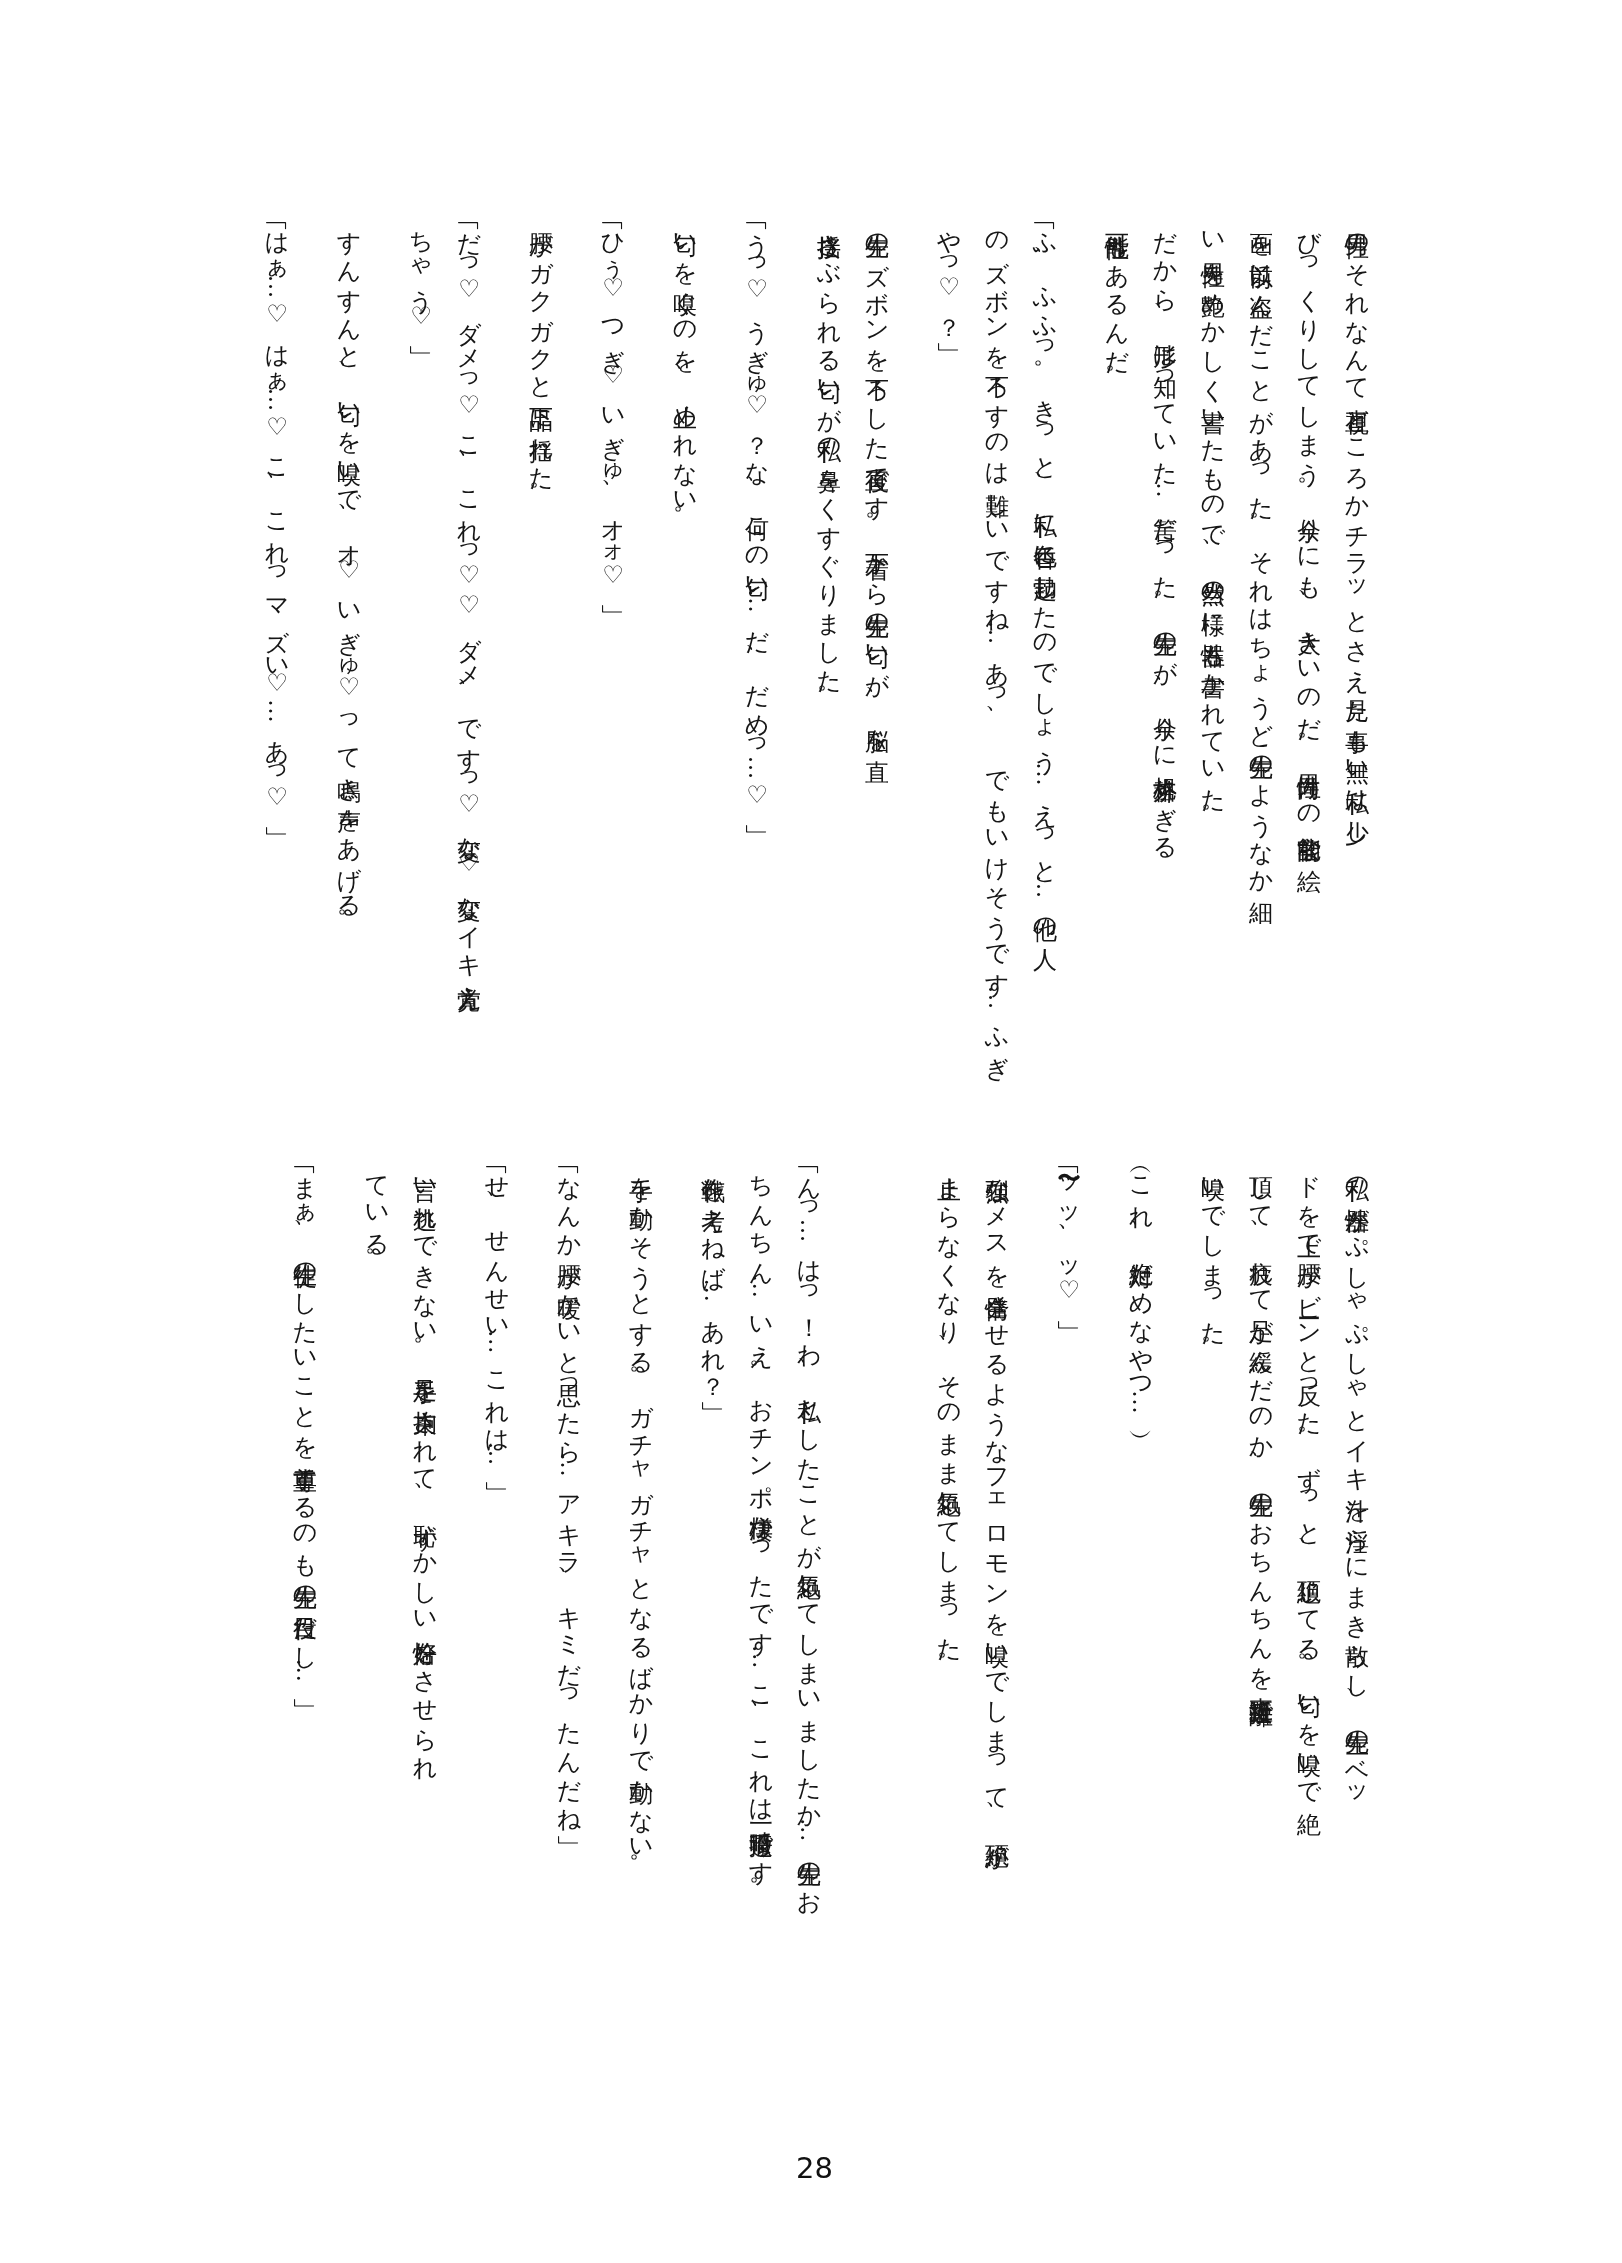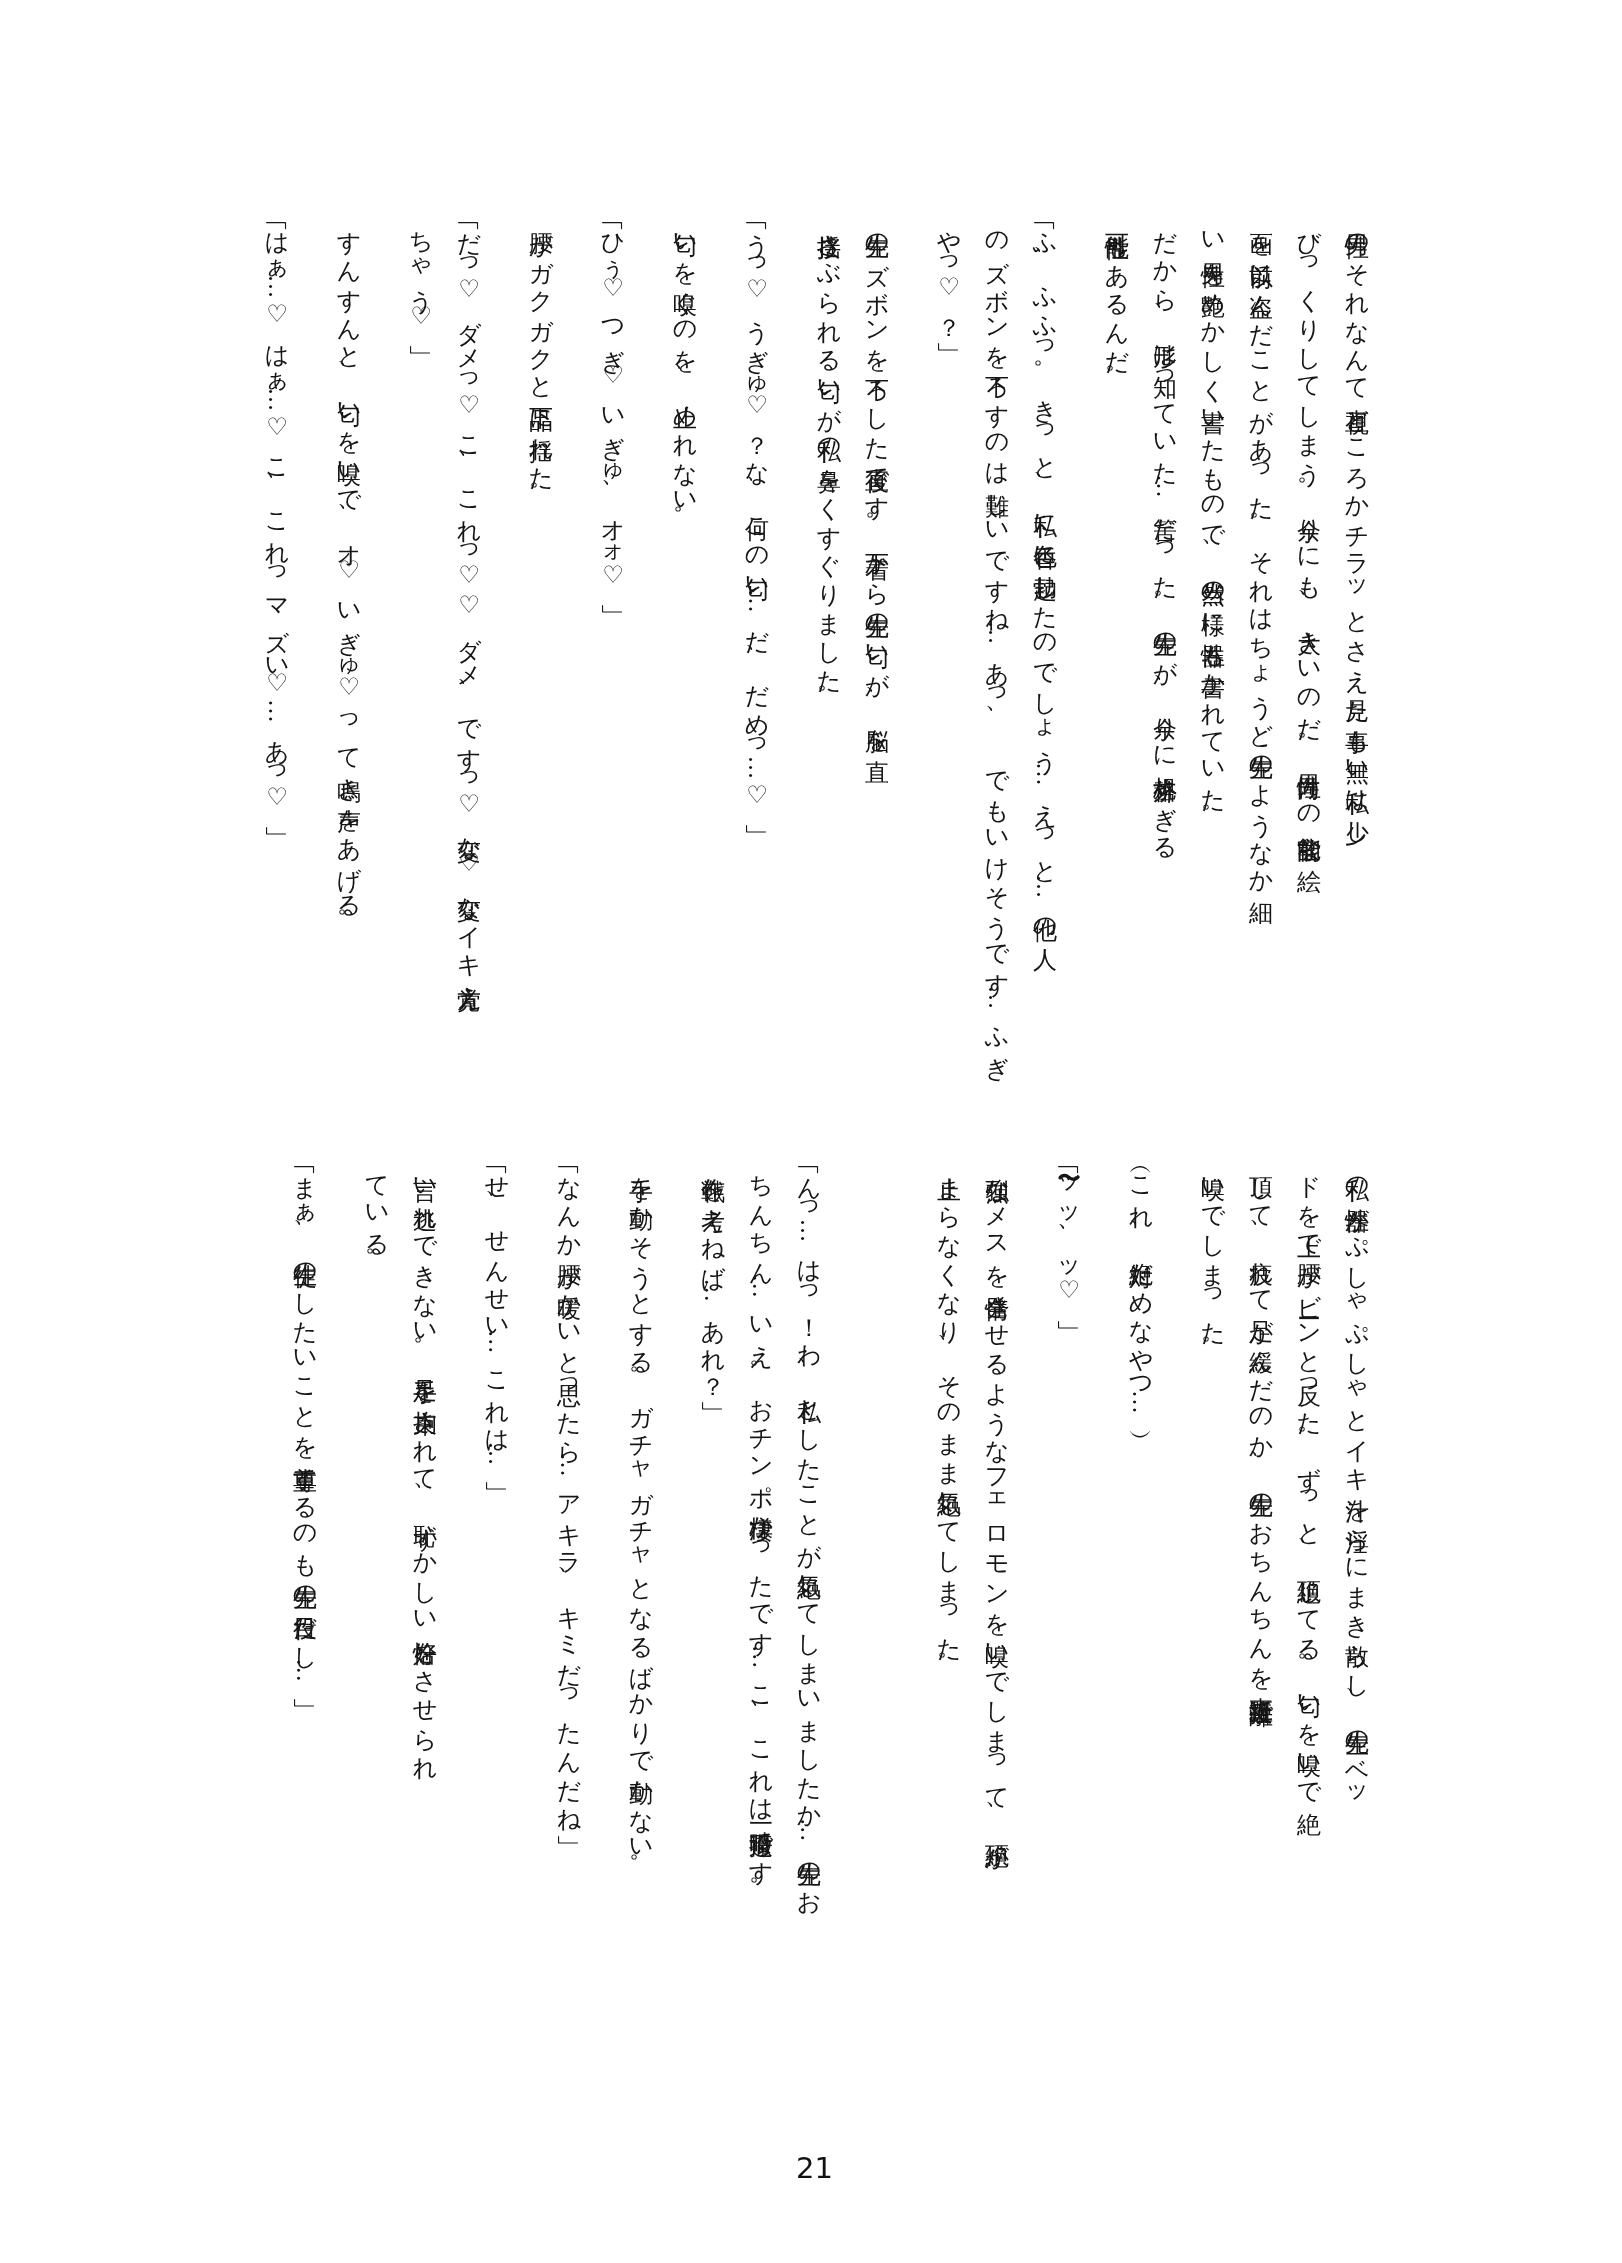--- a/index.html
+++ b/index.html
@@ -82,15 +82,15 @@
       <p class="tline s-scene">「んっ…はっ！わ、私としたことが気絶してしまいましたか…先生のお</p>
       <p class="tline s-line">ちんちん…いえ。おチンポ様凄かったです…こ、これは一時撤退です。</p>
       <p class="tline s-line">作戦を考えねば…あれ？」</p>
       <p class="tline s-para">手を動かそうとする。ガチャガチャとなるばかりで動かない。</p>
       <p class="tline s-para">「なんか腰が暖かいと思ったら…アキラ、キミだったんだね」</p>
       <p class="tline s-para">「せ、せんせい…これは…」</p>
       <p class="tline s-para">言い逃れできない。手足を拘束されて、恥ずかしい恰好をさせられ</p>
       <p class="tline s-line">ている。</p>
       <p class="tline s-para">「まぁ、生徒のしたいことを尊重するのも先生の役目だし…」</p>
     </div>
-  <div class="page-number">21</div>
+  <div class="page-number">28</div>
 </div>
 
 
 </body></html>

